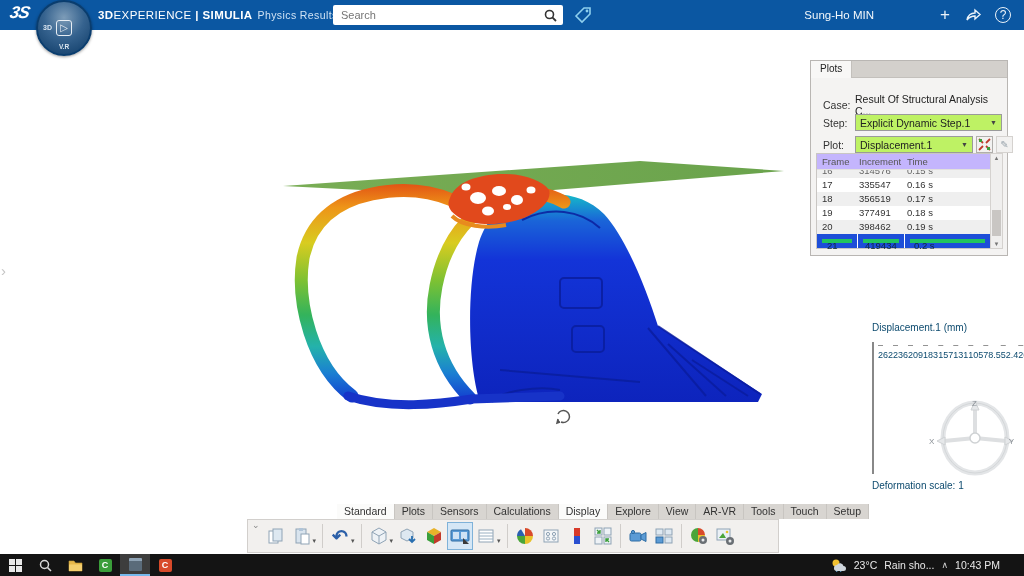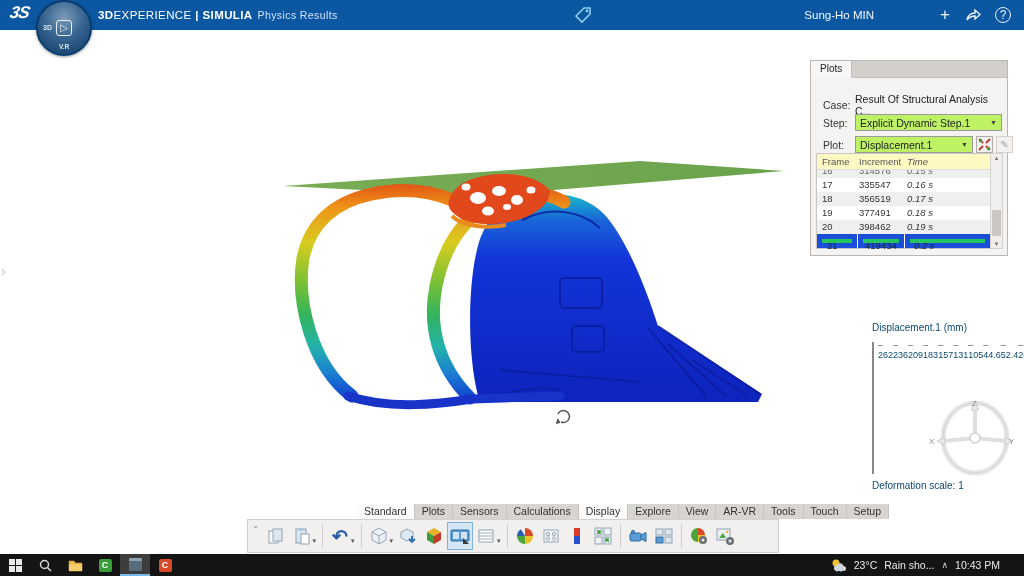--- a/index.html
+++ b/index.html
@@ -35,45 +35,45 @@
   #plots-tabstrip { height:17px; background:#d3d0cc; border-bottom:1px solid #c3c0bc; }
   #plots-tab { display:inline-block; height:17px; line-height:16px; padding:0 9px; background:#f8f7f6; border-right:1px solid #c3c0bc; font-size:10px; color:#222; }
   .prow { position:absolute; left:12px; display:flex; align-items:center; }
   .plabel { width:32px; color:#333; }
   .pselect { background:#bef264; border:1px solid #9a9a9a; height:17px; display:flex; align-items:center; padding:0 4px; font-size:10.5px; color:#222; }
   .pselect .caret { margin-left:auto; font-size:7px; color:#444; padding-left:4px; }
   .mini-btn { width:17px; height:17px; border:1px solid #b0aeab; background:#f2f1f0; margin-left:3px; display:flex; align-items:center; justify-content:center; }
 
   #frame-table { position:absolute; left:5px; top:92px; width:176px; background:#fff; border:1px solid #c9c6c3; font-size:9.5px; }
   .trow { display:flex; height:14px; line-height:14px; }
-  .trow.head { height:16px; line-height:16px; color:#555; background:#fef9c3; border-bottom:1px solid #e2e0de; }
+  .trow.head { height:16px; line-height:16px; color:#555; background:#c4b5fd; border-bottom:1px solid #e2e0de; }
   .trow.alt { background:#efefef; }
   .tc1 { width:40px; padding-left:5px; }
   .tc2 { width:46px; padding-left:2px; }
-  .tc3 { flex:1; padding-left:4px;font-style:italic; }
+  .tc3 { flex:1; padding-left:4px; }
   .trow.clip { height:8px; overflow:hidden; }
   .trow.clip > div { margin-top:-6px; color:#666; }
   .trow.sel > div { background:#22c55e; border:5px solid #1d4ed8; color:#10283a; margin-right:1px; }
   #tbl-scroll { position:absolute; right:4px; top:92px; width:13px; height:96px; background:#f0efee; border:1px solid #d5d2cf; font-size:6px; color:#777; text-align:center; }
   #tbl-scroll .thumb { position:absolute; left:1px; right:1px; top:56px; height:26px; background:#c9c6c3; }
   #tbl-scroll .up { position:absolute; top:1px; left:0; right:0; }
   #tbl-scroll .dn { position:absolute; bottom:1px; left:0; right:0; }
 
   
   #legend { position:absolute; left:872px; top:322px; width:135px; z-index:8; color:#0c4a6e; }
   #legend-title { font-size:10px; margin-bottom:9px; }
   #legend-body { display:flex; }
   #legend-bar { width:11px; height:132px; border:1px solid #888;
     background:linear-gradient(to bottom,#e23117 0%,#ef7b1c 10%,#f0b81f 22%,#cfd728 33%,#86c434 44%,#3cb54a 55%,#27b488 65%,#1cadc4 74%,#1d7ed3 83%,#1743dd 92%,#0b16c0 100%); }
   #legend-vals { display:flex; flex-direction:row; justify-content:space-between; height:136px; margin:-2px 0 0 4px; font-size:9px; }
   #legend-vals span::before { content:"– "; color:#555; }
   #deform-scale { font-size:10px; margin-top:4px; }
 
   
-  #ribbon-tabs { position:absolute; left:357px; top:504px; height:15px; display:flex; z-index:12; font-size:10.5px; }
+  #ribbon-tabs { position:absolute; left:337px; top:504px; height:15px; display:flex; z-index:12; font-size:10.5px; }
   .rtab { height:15px; line-height:15px; padding:0 7px; background:#d8d5d1; color:#333; border-right:1px solid #c8c5c1; white-space:nowrap; }
   .rtab.active { background:#fbfbfa; }
 
   #toolbar { position:absolute; left:247px; top:519px; height:34px; width:532px; background:#f2f0ee; border:1px solid #d2cfcc; display:flex; align-items:center; padding:0 4px; z-index:12; }
   .tool { width:26px; height:28px; display:flex; align-items:center; justify-content:center; position:relative; }
   .tool.sel { background:#d5e7f6; border:1px solid #7fb2d9; }
   .tcaret { font-size:7px; color:#555; margin:10px 2px 0 -2px; }
   .tdiv { width:1px; height:24px; background:#d0cdca; margin:0 4px; }
   #collapse-handle { color:#888; font-size:9px; margin-right:3px; align-self:flex-start; }
 
@@ -86,20 +86,27 @@
 </style>
 </head>
 <body>
 
 <div id="topbar">
   <div id="ds-logo">3S</div>
   <div id="brand">
     <b>3D</b><span>EXPERIENCE</span>
     <b>|</b>
     <b>SIMULIA</b><span class="sub">Physics Results</span>
+  </div>
+  <div id="search-box">
+    <input placeholder="Search" style="">
+    <svg class="mag" width="13" height="13" viewBox="0 0 13 13">
+        <circle cx="5.5" cy="5.5" r="4" fill="none" stroke="#333" stroke-width="1.6"></circle>
+        <line x1="8.6" y1="8.6" x2="12" y2="12" stroke="#333" stroke-width="1.8"></line>
+      </svg>
   </div>
   <svg id="tag-btn" viewBox="0 0 22 22">
       <path d="M4 12 L12 4 L18 4 L18 10 L10 18 Z" fill="none" stroke="#8fd0ee" stroke-width="1.6"></path>
       <circle cx="15" cy="7" r="1.4" fill="#8fd0ee"></circle>
     </svg>
   <div id="user-name">Sung-Ho MIN</div>
   <div class="tb-ic" style="right:66px;">+</div>
   <div class="tb-ic" style="right:38px;">
     <svg width="17" height="15" viewBox="0 0 17 15" style="margin-top:7px;">
         <path d="M2 13 C3 8 6 6 10 6 L10 3 L15 7.5 L10 12 L10 9 C7 9 4 10.5 2 13 Z" fill="none" stroke="#eaf2f9" stroke-width="1.4"></path>
@@ -271,21 +278,21 @@
   <div id="legend-body">
     <div id="legend-bar"></div>
     <div id="legend-vals">
       <span>262</span>
         <span>236</span>
         <span>209</span>
         <span>183</span>
         <span>157</span>
         <span>131</span>
         <span>105</span>
-        <span>44.6</span>
+        <span>78.5</span>
         <span>52.4</span>
         <span>26.2</span>
         <span>0</span>
     </div>
   </div>
   <div id="deform-scale">Deformation scale: 1</div>
 </div>
 
 <svg class="abs" style="left:928px; top:396px; z-index:7;" width="90" height="100" viewBox="0 0 90 100">
   <ellipse cx="47" cy="42" rx="32" ry="35" fill="none" stroke="#e3e5e7" stroke-width="5"></ellipse>

